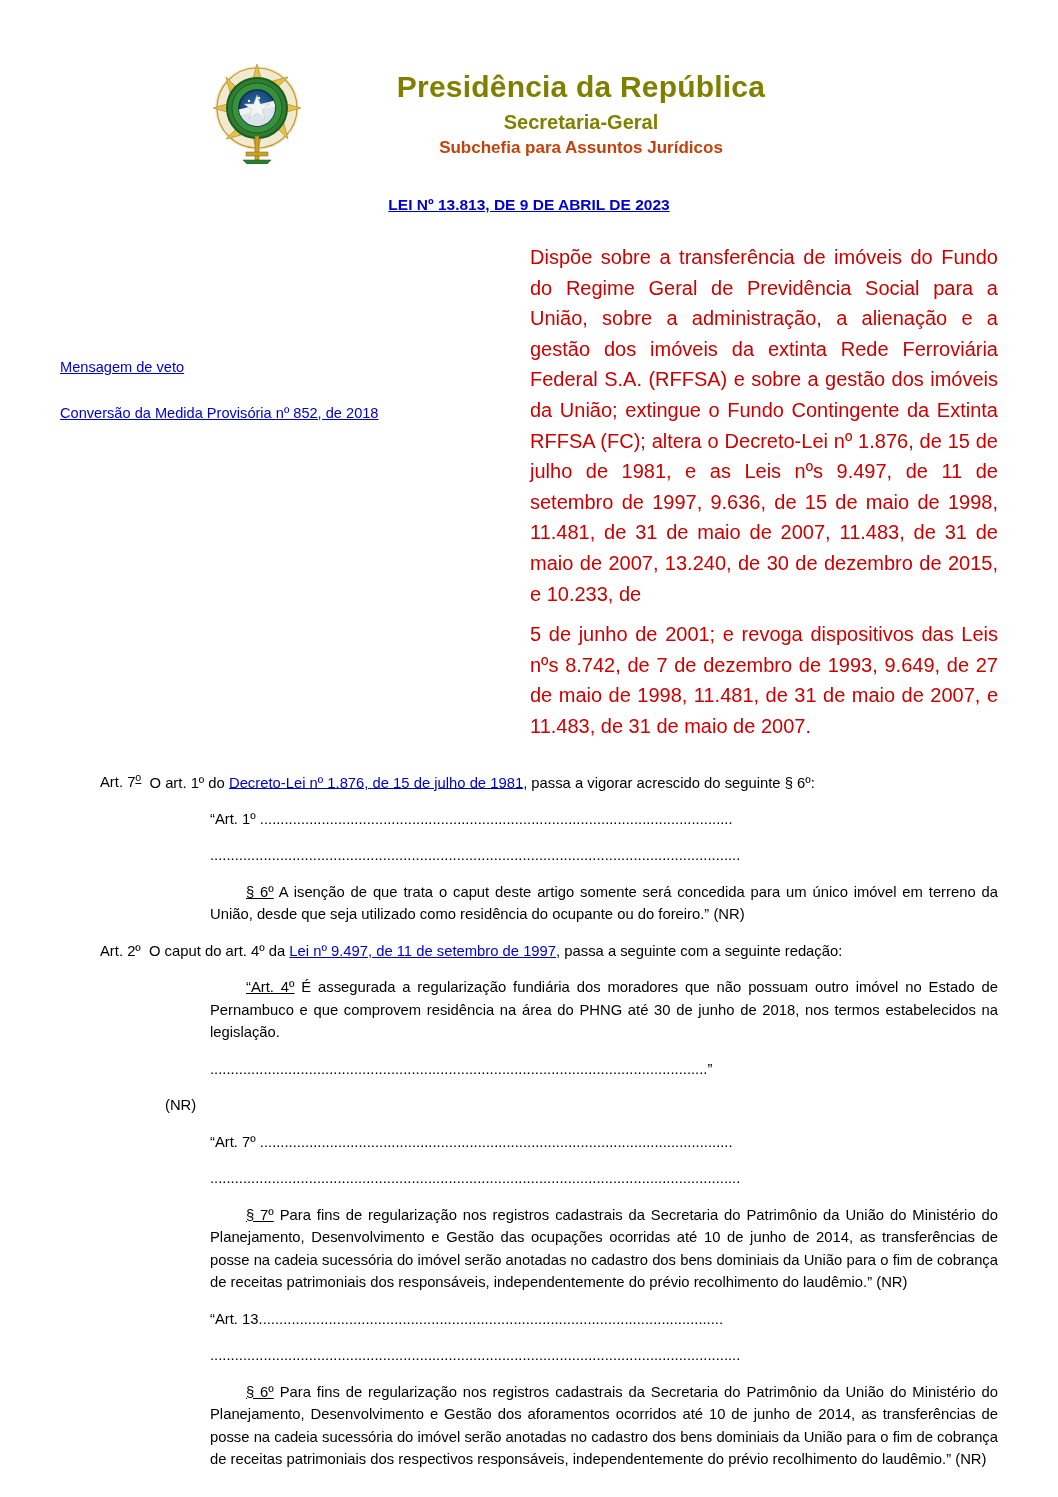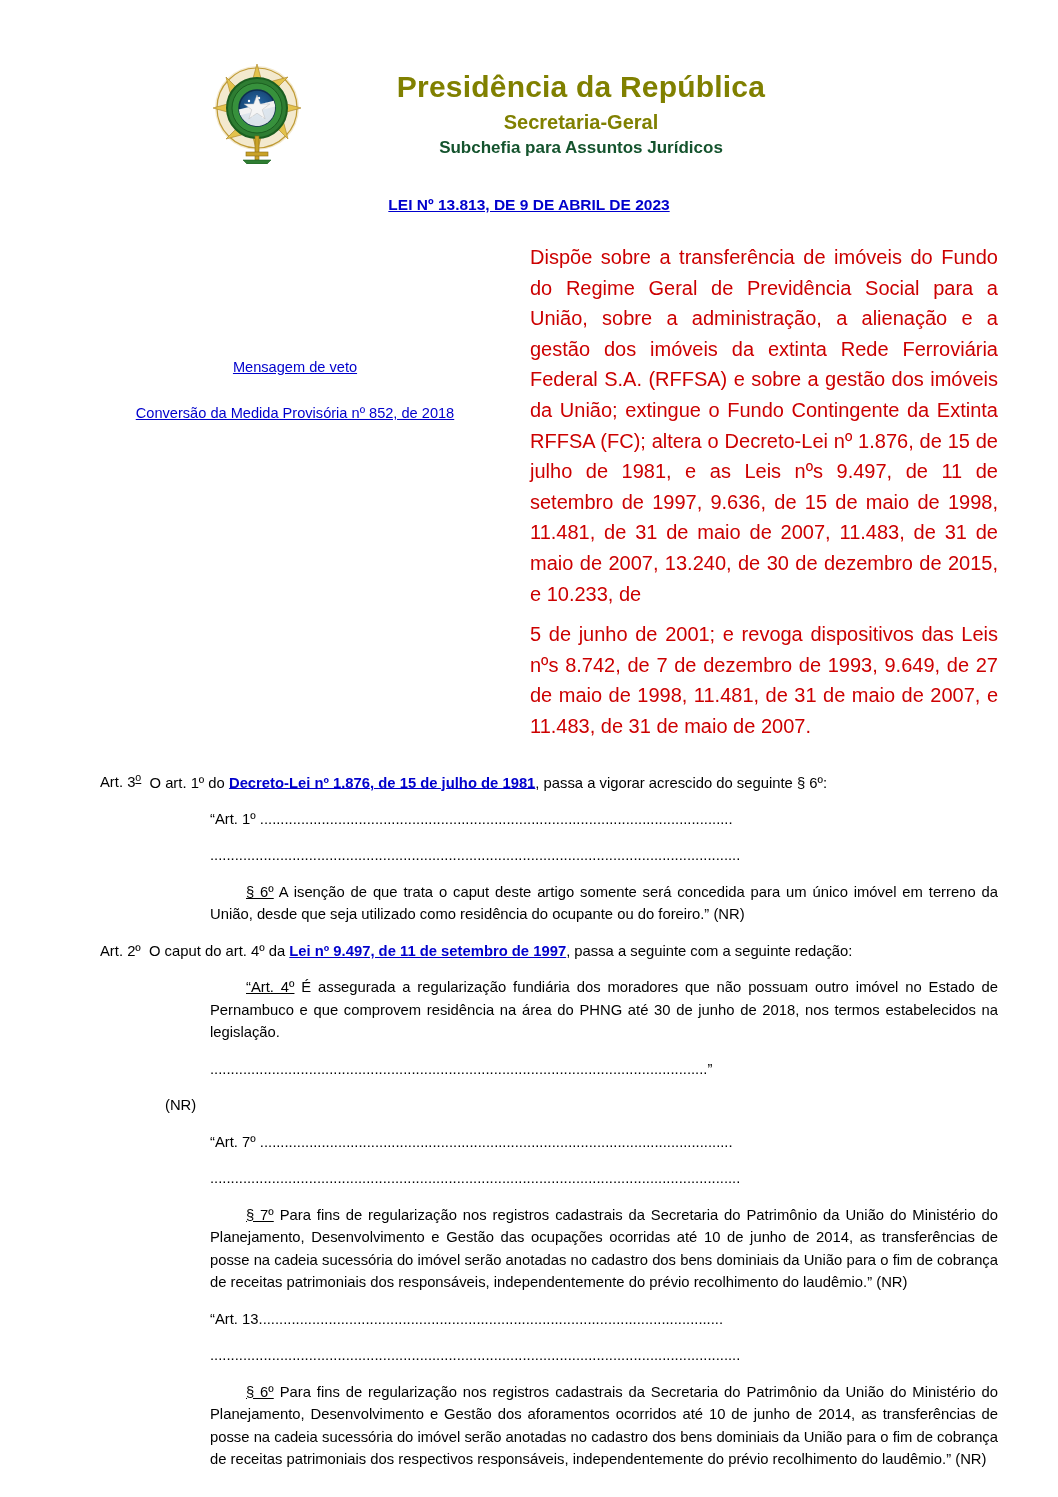--- a/index.html
+++ b/index.html
@@ -50,21 +50,21 @@
     letter-spacing: 0.2px;
   }
   .org-sub1 {
     color: #808000;
     font-size: 20px;
     font-weight: bold;
     line-height: 1.3;
     margin-top: 4px;
   }
   .org-sub2 {
-    color: #14532d;
+    color: #c2410c;
     font-size: 17px;
     font-weight: bold;
     line-height: 1.3;
     margin-top: 2px;
   }
 
   
   .law-title-wrap {
     text-align: center;
     margin-top: 32px;
@@ -89,21 +89,20 @@
     flex: 0 0 470px;
     padding-top: 118px;
   }
   .links-col a {
     display: block;
     color: #0000cc;
     font-size: 14.6px;
     text-decoration: underline;
     margin-bottom: 26px;
     line-height: 1.35;
-    text-align: center;
   }
   .ementa {
     flex: 1 1 auto;
     color: #cc0000;
     font-size: 20px;
     line-height: 1.53;
     text-align: justify;
     padding-top: 2px;
   }
   .ementa p {
@@ -153,21 +152,20 @@
   }
   .nr-left {
     font-size: 14.8px;
     line-height: 1.52;
     margin: 0 0 14px 0;
     padding-left: 105px;
   }
   a.doclink {
     color: #0000cc;
     text-decoration: underline;
-    font-weight: bold;
   }
   u.ul { text-decoration: underline; }
 </style>
 </head>
 <body>
 
 <div class="page">
 
   <div class="header">
     <div class="brasao">
@@ -241,21 +239,21 @@
       <a href="#">Conversão da Medida Provisória nº 852, de 2018</a>
     </div>
     <div class="ementa">
       <p>Dispõe sobre a transferência de imóveis do Fundo do Regime Geral de Previdência Social para a União, sobre a administração, a alienação e a gestão dos imóveis da extinta Rede Ferroviária Federal S.A. (RFFSA) e sobre a gestão dos imóveis da União; extingue o Fundo Contingente da Extinta RFFSA (FC); altera o Decreto-Lei nº 1.876, de 15 de julho de 1981, e as Leis nºs 9.497, de 11 de setembro de 1997, 9.636, de 15 de maio de 1998, 11.481, de 31 de maio de 2007, 11.483, de 31 de maio de 2007, 13.240, de 30 de dezembro de 2015, e 10.233, de</p>
       <p>5 de junho de 2001; e revoga dispositivos das Leis nºs 8.742, de 7 de dezembro de 1993, 9.649, de 27 de maio de 1998, 11.481, de 31 de maio de 2007, e 11.483, de 31 de maio de 2007.</p>
     </div>
   </div>
 
 
   <p class="artigo">
-    <span class="art-label"><span>Art. 3</span><sup>o</sup></span>&nbsp;&nbsp;<span>O art. 1º do </span><a href="#" class="doclink">Decreto-Lei nº 1.876, de 15 de julho de 1981</a><span>, passa a vigorar acrescido do seguinte § 6º:</span>
+    <span class="art-label"><span>Art. 7</span><sup>o</sup></span>&nbsp;&nbsp;<span>O art. 1º do </span><a href="#" class="doclink">Decreto-Lei nº 1.876, de 15 de julho de 1981</a><span>, passa a vigorar acrescido do seguinte § 6º:</span>
   </p>
 
   <p class="quote nohang">“Art. 1º ...................................................................................................................</p>
   <p class="dots-line">.................................................................................................................................</p>
   <p class="quote hang">
     <u class="ul">§ 6º</u><span> A isenção de que trata o caput deste artigo somente será concedida para um único imóvel em terreno da União, desde que seja utilizado como residência do ocupante ou do foreiro.” (NR)</span>
   </p>
 
   <p class="artigo">
     <span class="art-label">Art. 2º</span>&nbsp;&nbsp;<span>O caput do art. 4º da </span><a href="#" class="doclink">Lei nº 9.497, de 11 de setembro de 1997</a><span>, passa a seguinte com a seguinte redação:</span>

